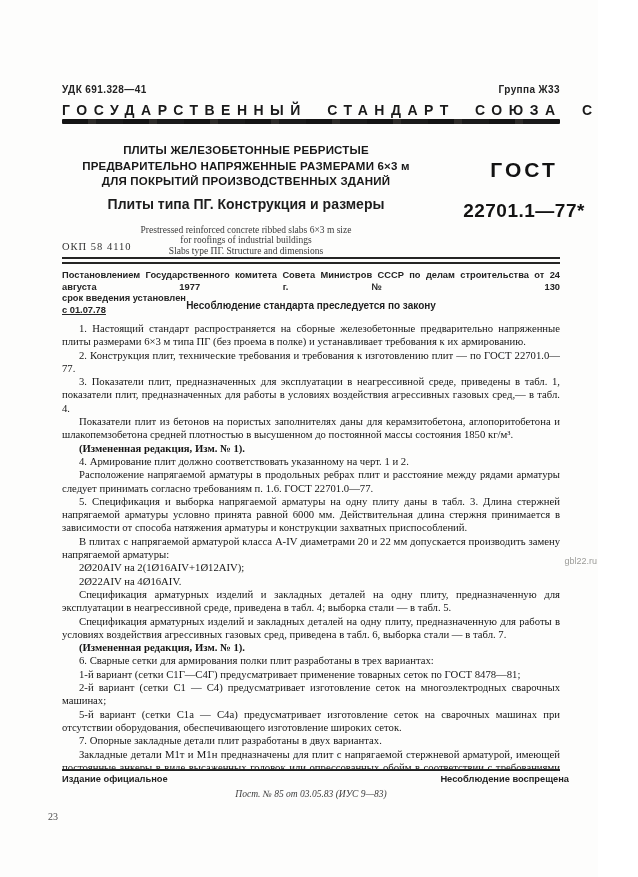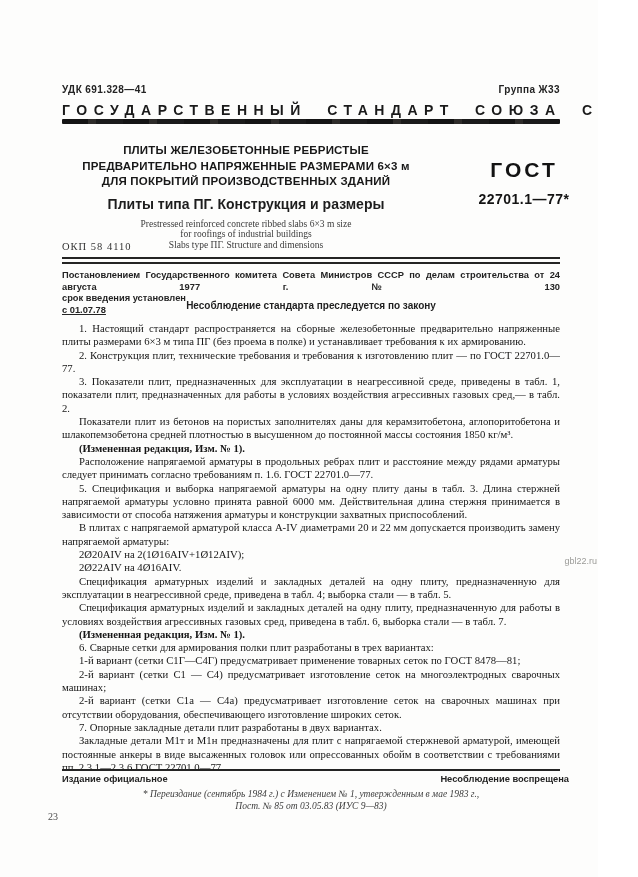--- a/index.html
+++ b/index.html
@@ -47,33 +47,33 @@
     font-family: "Liberation Sans", sans-serif;
     font-weight: bold; font-size: 11.5px; line-height: 15.5px;
     color: #181818; letter-spacing: .2px;
   }
   .subtitle-ru {
     margin-top: 6px;
     font-family: "Liberation Sans", sans-serif;
     font-weight: bold; font-size: 14px; color: #1d1d1d;
   }
   .title-en {
-    margin-top: 7px;
+    margin-top: 13px;
     font-size: 9.5px; line-height: 10.5px; color: #3a3a3a;
   }
 
   
   .gost-box {
     top: 158px; left: 440px; width: 168px;
     text-align: center;
     font-family: "Liberation Sans", sans-serif;
     font-weight: bold; color: #131313;
   }
   .gost-label { font-size: 21px; letter-spacing: 3px; }
-  .gost-number { font-size: 14px; margin-top: 9px; letter-spacing: .5px; white-space: nowrap; }
+  .gost-number { font-size: 19px; margin-top: 18px; letter-spacing: .5px; white-space: nowrap; }
 
   .okp { top: 241px; left: 62px; font-size: 10.5px; letter-spacing: 1px; color: #333; }
 
   .rule-double {
     top: 257px; left: 62px; right: 38px; height: 3px;
     border-top: 2px solid #242424; border-bottom: 2px solid #242424;
   }
 
   
   .decree {
@@ -159,45 +159,45 @@
       <span>срок введения установлен</span>
       <span class="decree-date">с 01.07.78</span>
     </div>
   </div>
 
   <div class="abs law-notice">Несоблюдение стандарта преследуется по закону</div>
 
   <div class="abs doc-body">
       <p class="">1. Настоящий стандарт распространяется на сборные железобетонные предварительно напряженные плиты размерами 6×3 м типа ПГ (без проема в полке) и устанавливает требования к их армированию.</p>
       <p class="">2. Конструкция плит, технические требования и требования к изготовлению плит — по ГОСТ 22701.0—77.</p>
-      <p class="">3. Показатели плит, предназначенных для эксплуатации в неагрессивной среде, приведены в табл. 1, показатели плит, предназначенных для работы в условиях воздействия агрессивных газовых сред,— в табл. 2.</p>
+      <p class="">3. Показатели плит, предназначенных для эксплуатации в неагрессивной среде, приведены в табл. 1, показатели плит, предназначенных для работы в условиях воздействия агрессивных газовых сред,— в табл. 4.</p>
       <p class="">Показатели плит из бетонов на пористых заполнителях даны для керамзитобетона, аглопоритобетона и шлакопемзобетона средней плотностью в высушенном до постоянной массы состояния 1850 кг/м³.</p>
       <p class="bold ">(Измененная редакция, Изм. № 1).</p>
+      <p class="">4. Армирование плит должно соответствовать указанному на черт. 1 и 2.</p>
       <p class="">Расположение напрягаемой арматуры в продольных ребрах плит и расстояние между рядами арматуры следует принимать согласно требованиям п. 1.6. ГОСТ 22701.0—77.</p>
       <p class="">5. Спецификация и выборка напрягаемой арматуры на одну плиту даны в табл. 3. Длина стержней напрягаемой арматуры условно принята равной 6000 мм. Действительная длина стержня принимается в зависимости от способа натяжения арматуры и конструкции захватных приспособлений.</p>
       <p class="">В плитах с напрягаемой арматурой класса A-IV диаметрами 20 и 22 мм допускается производить замену напрягаемой арматуры:</p>
       <p class="formula">2Ø20AIV на 2(1Ø16AIV+1Ø12AIV);</p>
       <p class="formula">2Ø22AIV на 4Ø16AIV.</p>
       <p class="">Спецификация арматурных изделий и закладных деталей на одну плиту, предназначенную для эксплуатации в неагрессивной среде, приведена в табл. 4; выборка стали — в табл. 5.</p>
       <p class="">Спецификация арматурных изделий и закладных деталей на одну плиту, предназначенную для работы в условиях воздействия агрессивных газовых сред, приведена в табл. 6, выборка стали — в табл. 7.</p>
       <p class="bold ">(Измененная редакция, Изм. № 1).</p>
       <p class="">6. Сварные сетки для армирования полки плит разработаны в трех вариантах:</p>
       <p class="">1-й вариант (сетки С1Г—С4Г) предусматривает применение товарных сеток по ГОСТ 8478—81;</p>
       <p class="">2-й вариант (сетки С1 — С4) предусматривает изготовление сеток на многоэлектродных сварочных машинах;</p>
-      <p class="">2-й вариант (сетки С1а — С4а) предусматривает изготовление сеток на сварочных машинах при отсутствии оборудования, обеспечивающего изготовление широких сеток.</p>
+      <p class="">5-й вариант (сетки С1а — С4а) предусматривает изготовление сеток на сварочных машинах при отсутствии оборудования, обеспечивающего изготовление широких сеток.</p>
       <p class="">7. Опорные закладные детали плит разработаны в двух вариантах.</p>
       <p class="">Закладные детали М1т и М1н предназначены для плит с напрягаемой стержневой арматурой, имеющей постоянные анкеры в виде высаженных головок или опрессованных обойм в соответствии с требованиями пп. 2.3.1—2.3.6 ГОСТ 22701.0—77.</p>
     </div>
 
   <div class="abs footer-rule"></div>
   <div class="abs footer-row">
     <span>Издание официальное</span>
     <span>Несоблюдение воспрещена</span>
   </div>
   <div class="abs reissue-note">
-    <div>* Переиздание (сентябрь 1984 г.) с Изменением № 1, утвержденным в мае 1983 г.,</div>
     <div>Пост. № 85 от 03.05.83 (ИУС 9—83)</div>
   </div>
 
   <div class="abs page-number">23</div>
   <div class="abs watermark">gbl22.ru</div>
 
 </div>
 
 </body></html>

